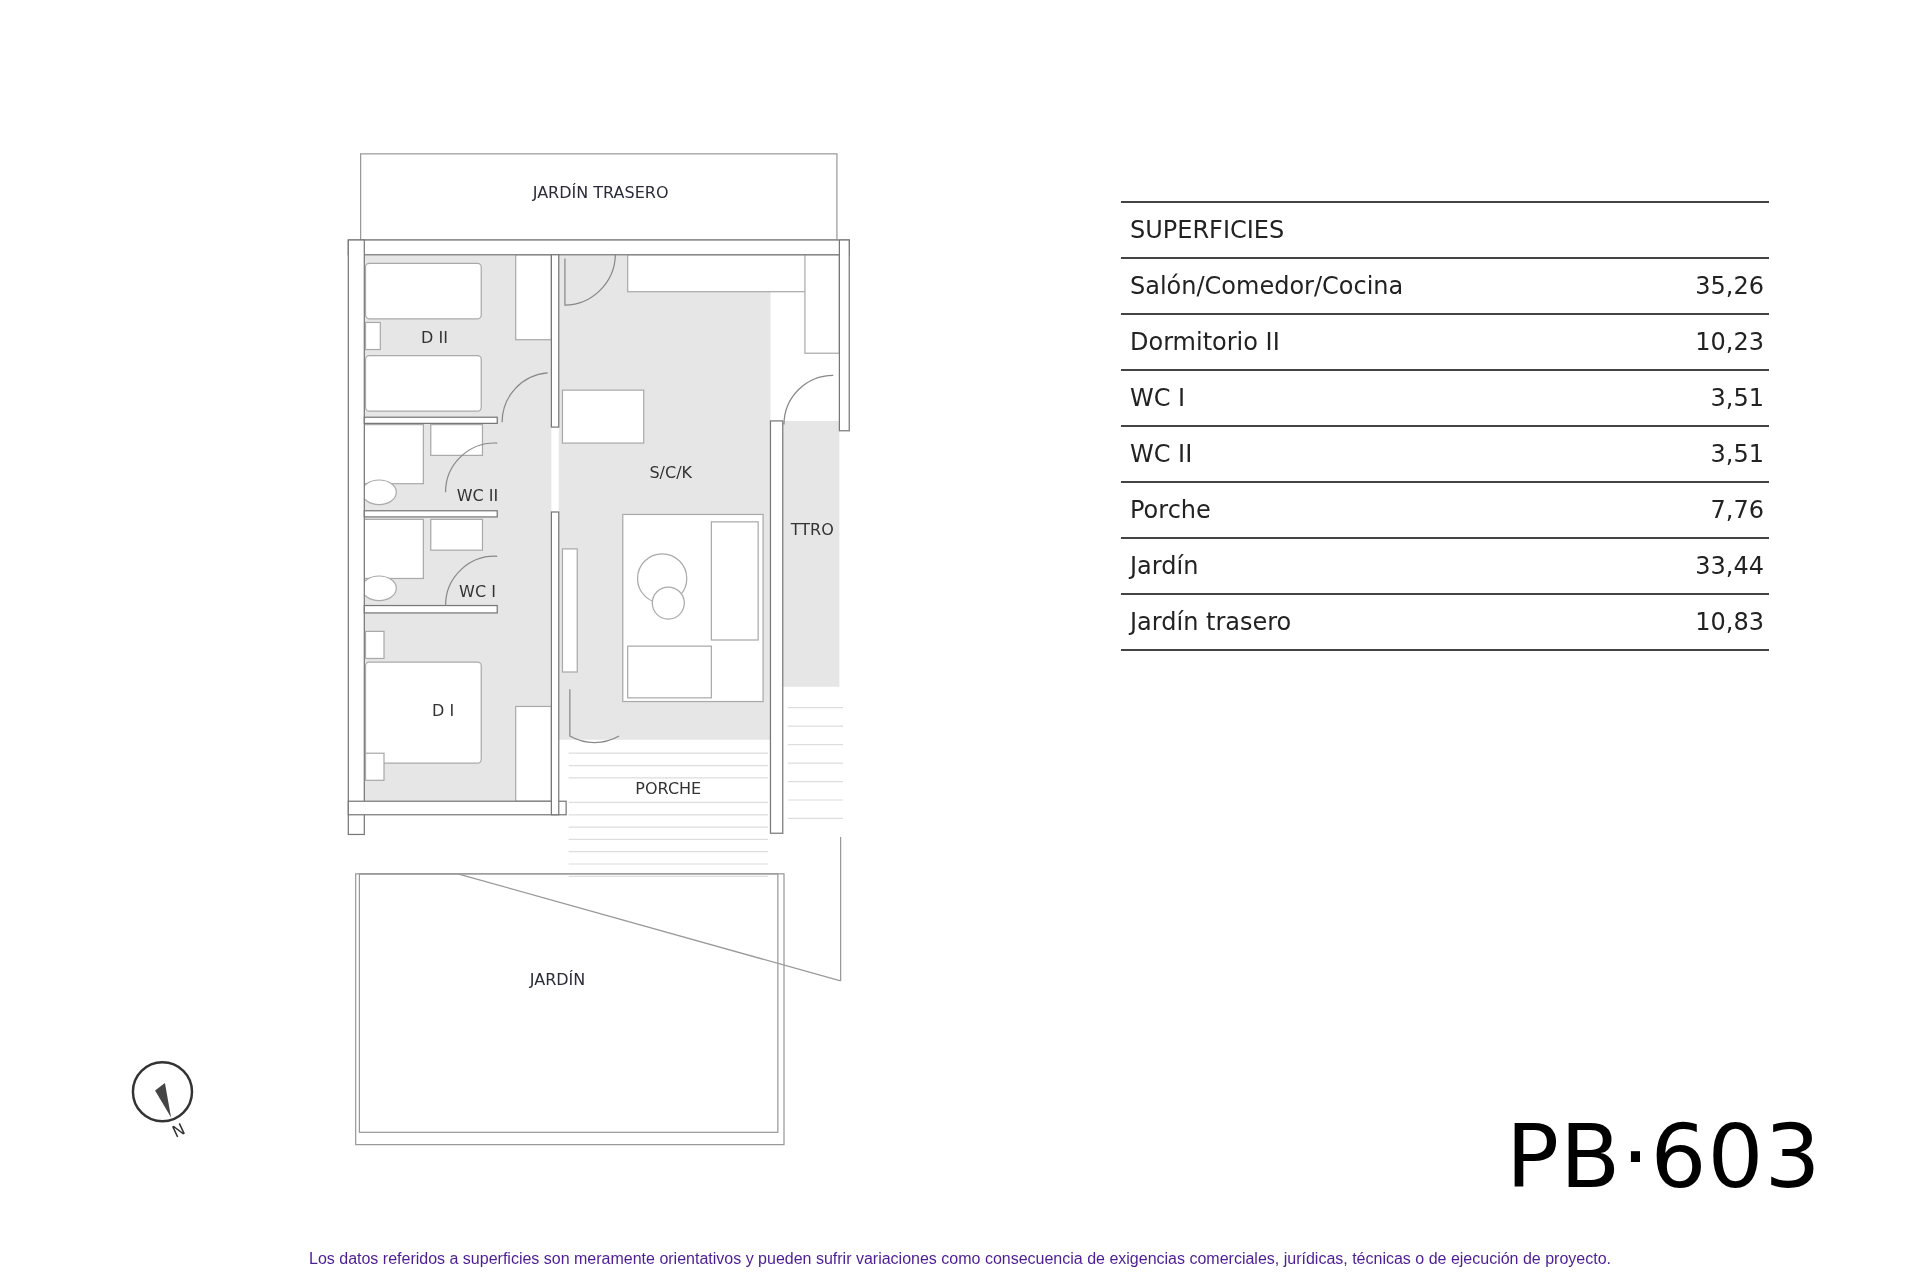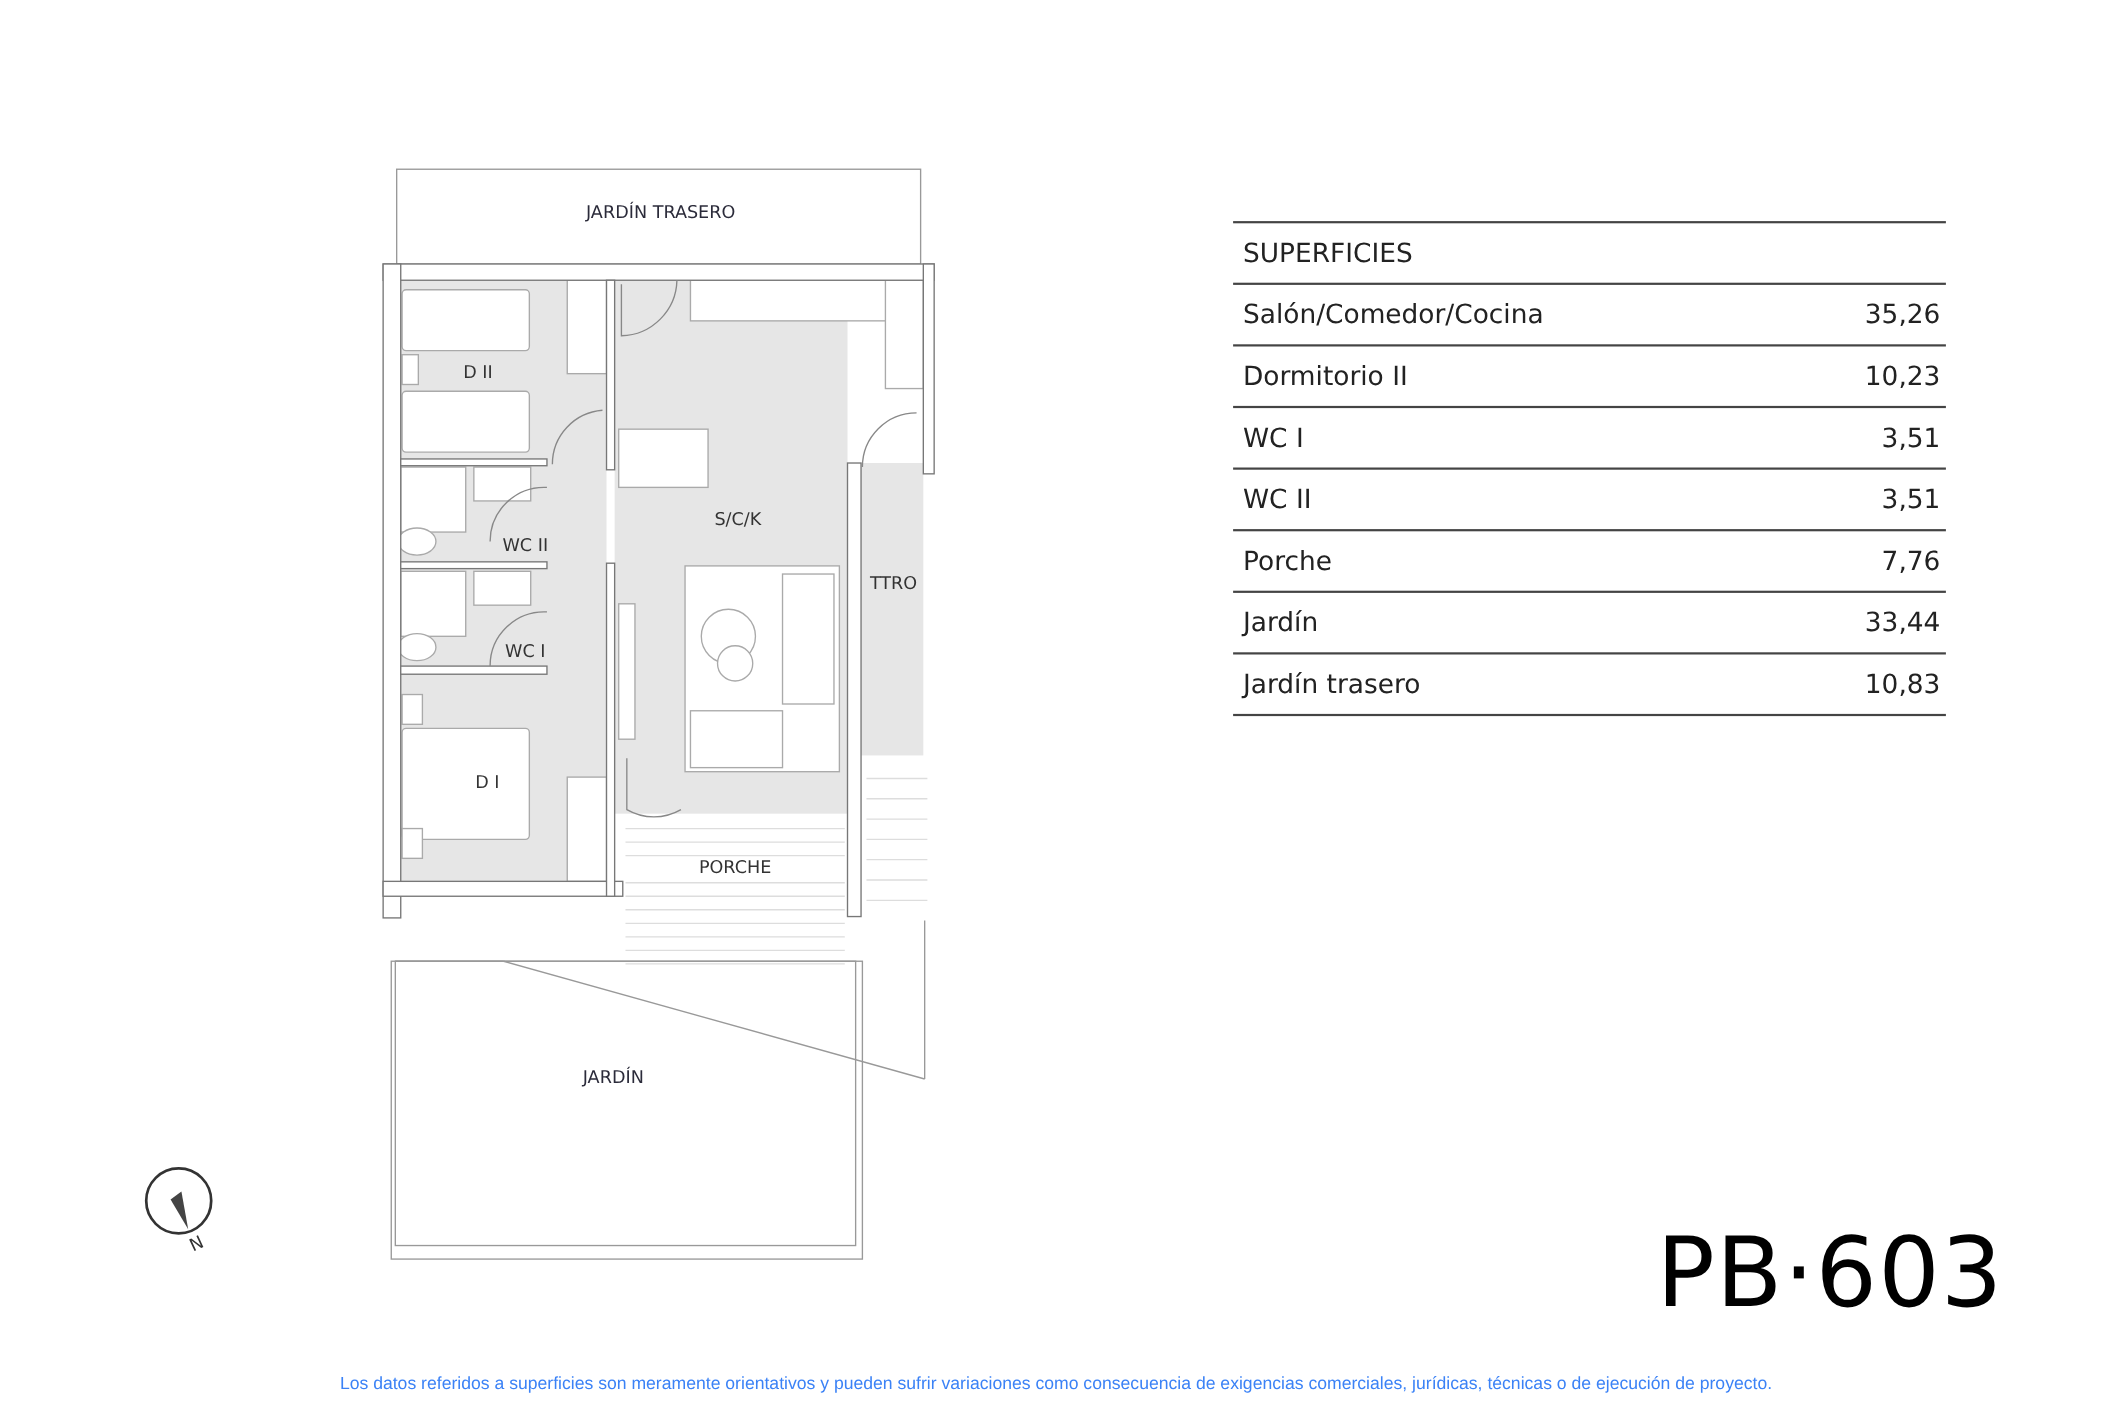--- a/index.html
+++ b/index.html
@@ -5,21 +5,21 @@
   html,body{margin:0;padding:0;background:#fff;}
   body{width:1920px;height:1280px;position:relative;overflow:hidden;font-family:"Liberation Sans",sans-serif;}
   #plan{position:absolute;left:0;top:0;width:1920px;height:1280px;}
   .lbl{font-family:"DejaVu Sans",sans-serif;fill:#2b2b3a;font-size:13px;}
   .room-lbl{font-family:"DejaVu Sans",sans-serif;fill:#333;font-size:13px;}
   #table{position:absolute;left:1121px;top:153px;width:648px;margin-top:48px;}
   .trow{display:flex;justify-content:space-between;align-items:center;height:54px;border-bottom:2px solid #444;padding:0 5px 0 9px;font-family:"DejaVu Sans",sans-serif;font-size:24px;color:#222;}
   .trow.head{border-top:2px solid #444;}
   .trow.total{font-weight:bold;}
   #title{position:absolute;left:1506px;top:1105px;font-family:"DejaVu Sans",sans-serif;font-size:88px;color:#000;letter-spacing:1px;}
-  #footer{position:absolute;left:0;width:1920px;top:1250px;text-align:center;font-family:"Liberation Sans",sans-serif;font-size:16px;color:#3b82f6;}
+  #footer{position:absolute;left:0;width:1920px;top:1250px;text-align:center;font-family:"Liberation Sans",sans-serif;font-size:16px;color:#4c1d95;}
 </style>
 </head>
 <body>
 
 <svg id="plan" viewBox="0 0 1560 1040" xmlns="http://www.w3.org/2000/svg">
   <g fill="none" stroke="#999" stroke-width="1">
 
     <rect x="293" y="125" width="387" height="70"></rect>
 
     <rect x="289" y="710" width="348" height="220"></rect>

